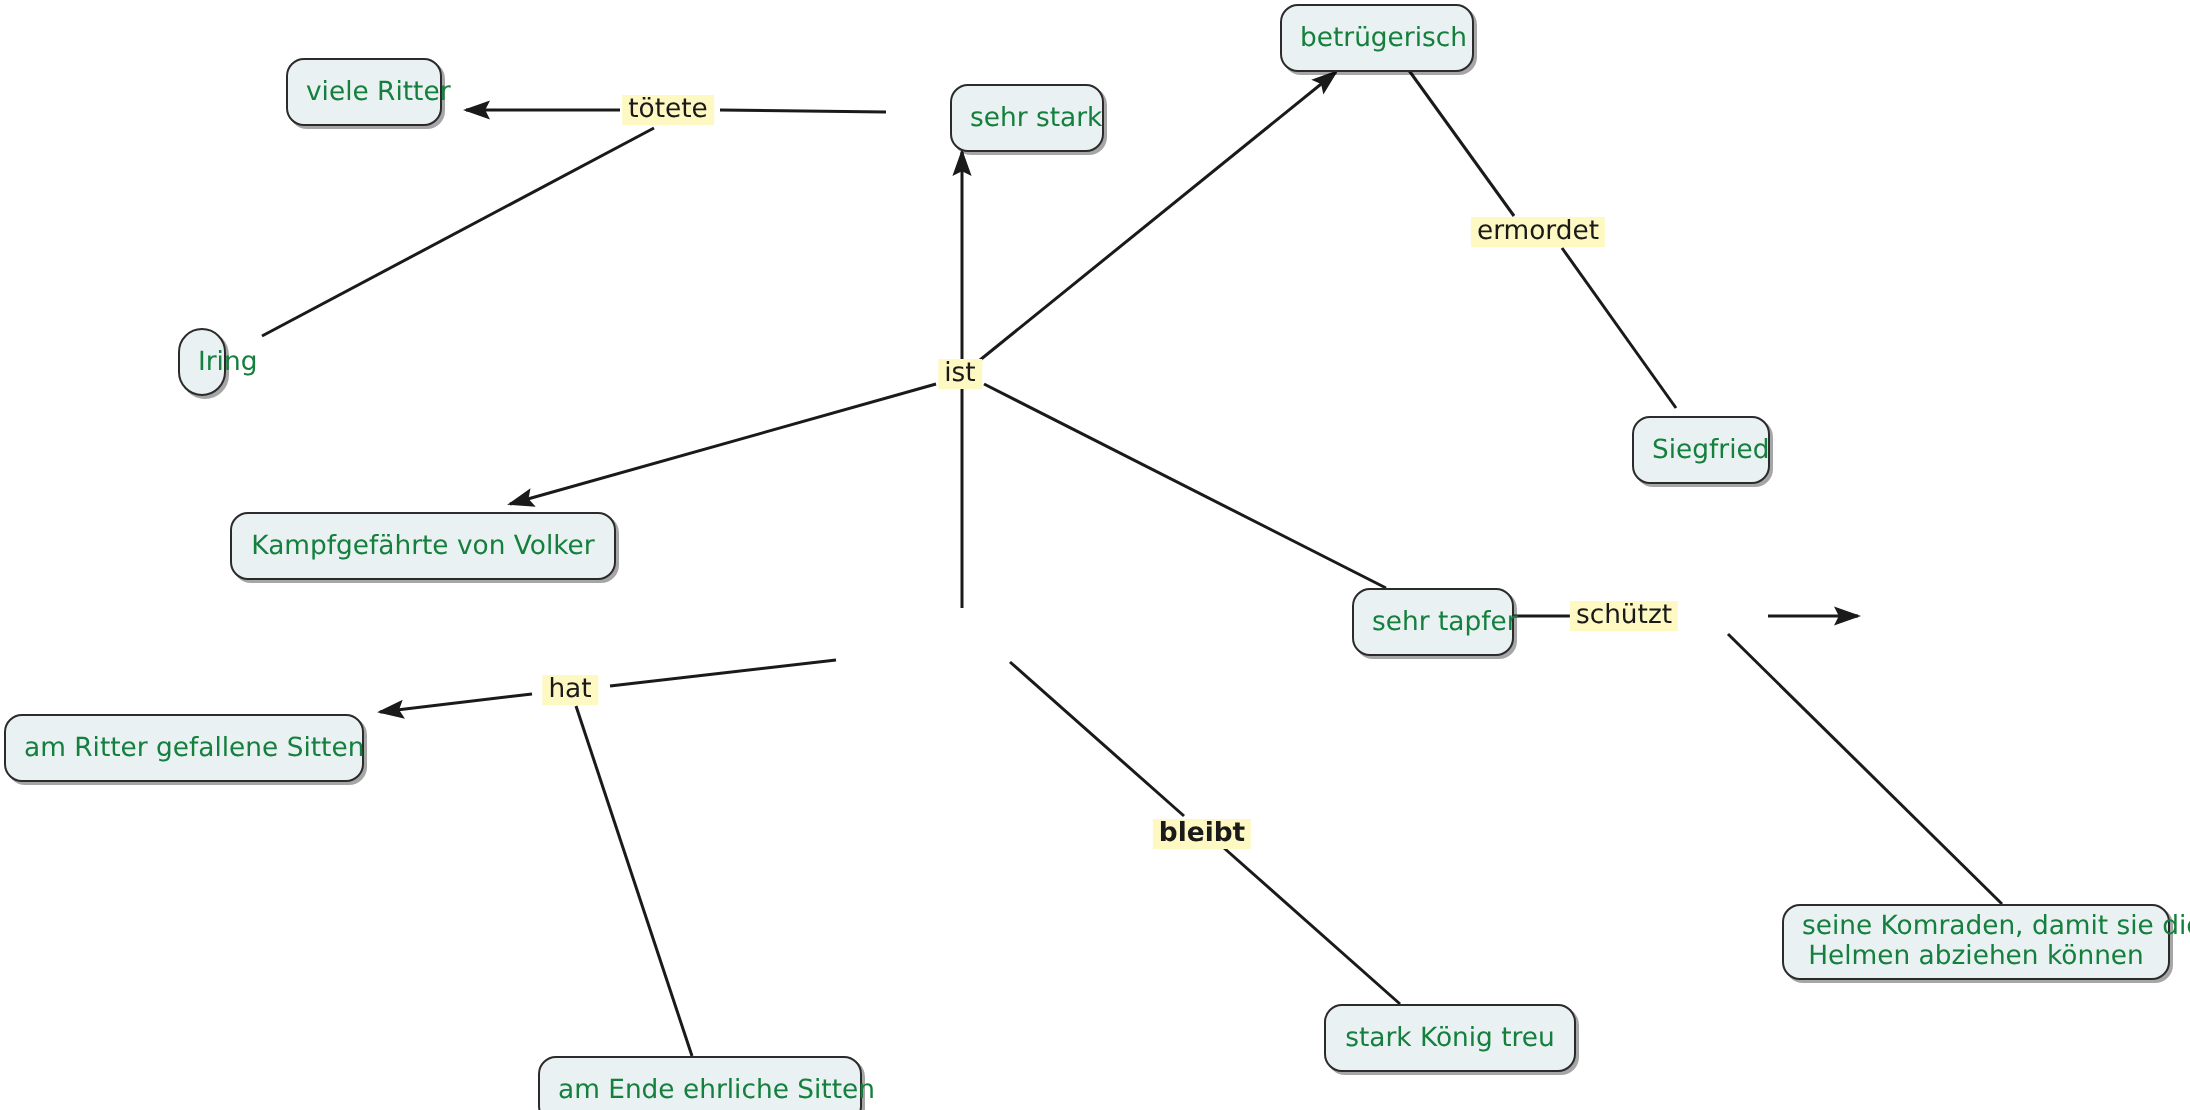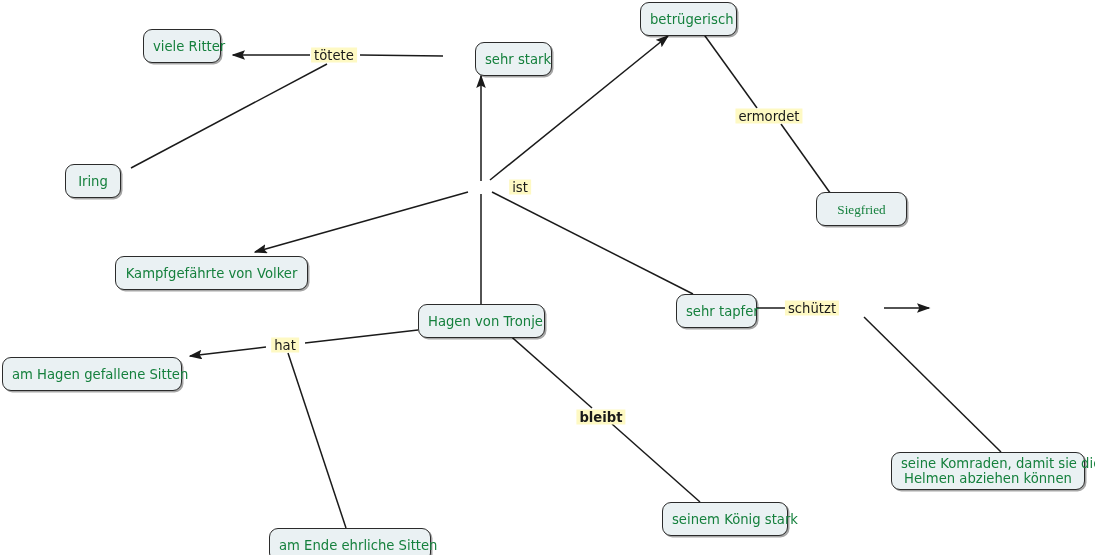--- a/index.html
+++ b/index.html
@@ -103,31 +103,30 @@
     <line x1="864" y1="317" x2="1001" y2="452" stroke="#1a1a1a" stroke-width="1.5"></line>
 
     <line x1="505" y1="331" x2="592" y2="408" stroke="#1a1a1a" stroke-width="1.5"></line>
     <line x1="612" y1="424" x2="700" y2="502" stroke="#1a1a1a" stroke-width="1.5"></line>
   </svg>
 
   <div id="node-layer">
       <div class="node" style="left: 143px; top: 29px; width: 78px; height: 18px;"><span class="node-text">viele Ritter</span></div>
       <div class="node" style="left: 443px; top: 42px; width: 77px; height: 27px; margin-left: 32px;"><span class="node-text">sehr stark</span></div>
       <div class="node" style="left: 640px; top: 2px; width: 97px; height: 27px;"><span class="node-text">betrügerisch</span></div>
-      <div class="node" style="left: 65px; top: 164px; width: 56px; height: 28px;"><span class="node-text">Iring</span></div>
-      <div class="node" style="left: 816px; top: 192px; width: 91px; height: 27px; font-family: Liberation Serif, serif;"><span class="node-text">Siegfried</span></div>
+      <div class="node" style="left: 89px; top: 164px; width: 24px; height: 28px; border-radius: 12px;"><span class="node-text">Iring</span></div>
+      <div class="node" style="left: 816px; top: 208px; width: 69px; height: 27px;"><span class="node-text">Siegfried</span></div>
       <div class="node" style="left: 115px; top: 256px; width: 193px; height: 27px;"><span class="node-text">Kampfgefährte von Volker</span></div>
-      <div class="node" style="left: 418px; top: 304px; width: 127px; height: 27px;"><span class="node-text">Hagen von Tronje</span></div>
       <div class="node" style="left: 676px; top: 294px; width: 81px; height: 27px;"><span class="node-text">sehr tapfer</span></div>
-      <div class="node" style="left: 2px; top: 357px; width: 180px; height: 28px;"><span class="node-text">am Hagen gefallene Sitten</span></div>
+      <div class="node" style="left: 2px; top: 357px; width: 180px; height: 28px;"><span class="node-text">am Ritter gefallene Sitten</span></div>
       <div class="node" style="left: 891px; top: 452px; width: 194px; height: 38px;"><span class="node-text">seine Komraden, damit sie die
 Helmen abziehen können</span></div>
-      <div class="node" style="left: 662px; top: 502px; width: 126px; height: 28px;"><span class="node-text">seinem König stark</span></div>
+      <div class="node" style="left: 662px; top: 502px; width: 126px; height: 28px;"><span class="node-text">stark König treu</span></div>
       <div class="node" style="left: 269px; top: 528px; width: 162px; height: 26px;"><span class="node-text">am Ende ehrliche Sitten</span></div>
       <div class="link-label" style="left: 334px; top: 55px;">tötete</div>
-      <div class="link-label" style="left: 480px; top: 187px; margin-left: 40px;">ist</div>
+      <div class="link-label" style="left: 480px; top: 187px;">ist</div>
       <div class="link-label" style="left: 769px; top: 116px;">ermordet</div>
       <div class="link-label" style="left: 285px; top: 345px;">hat</div>
       <div class="link-label" style="left: 812px; top: 308px; text-align: center;">schützt</div>
       <div class="link-label" style="left: 601px; top: 417px; font-weight: bold;">bleibt</div>
     </div>
 
 </div>
 
 </body></html>

